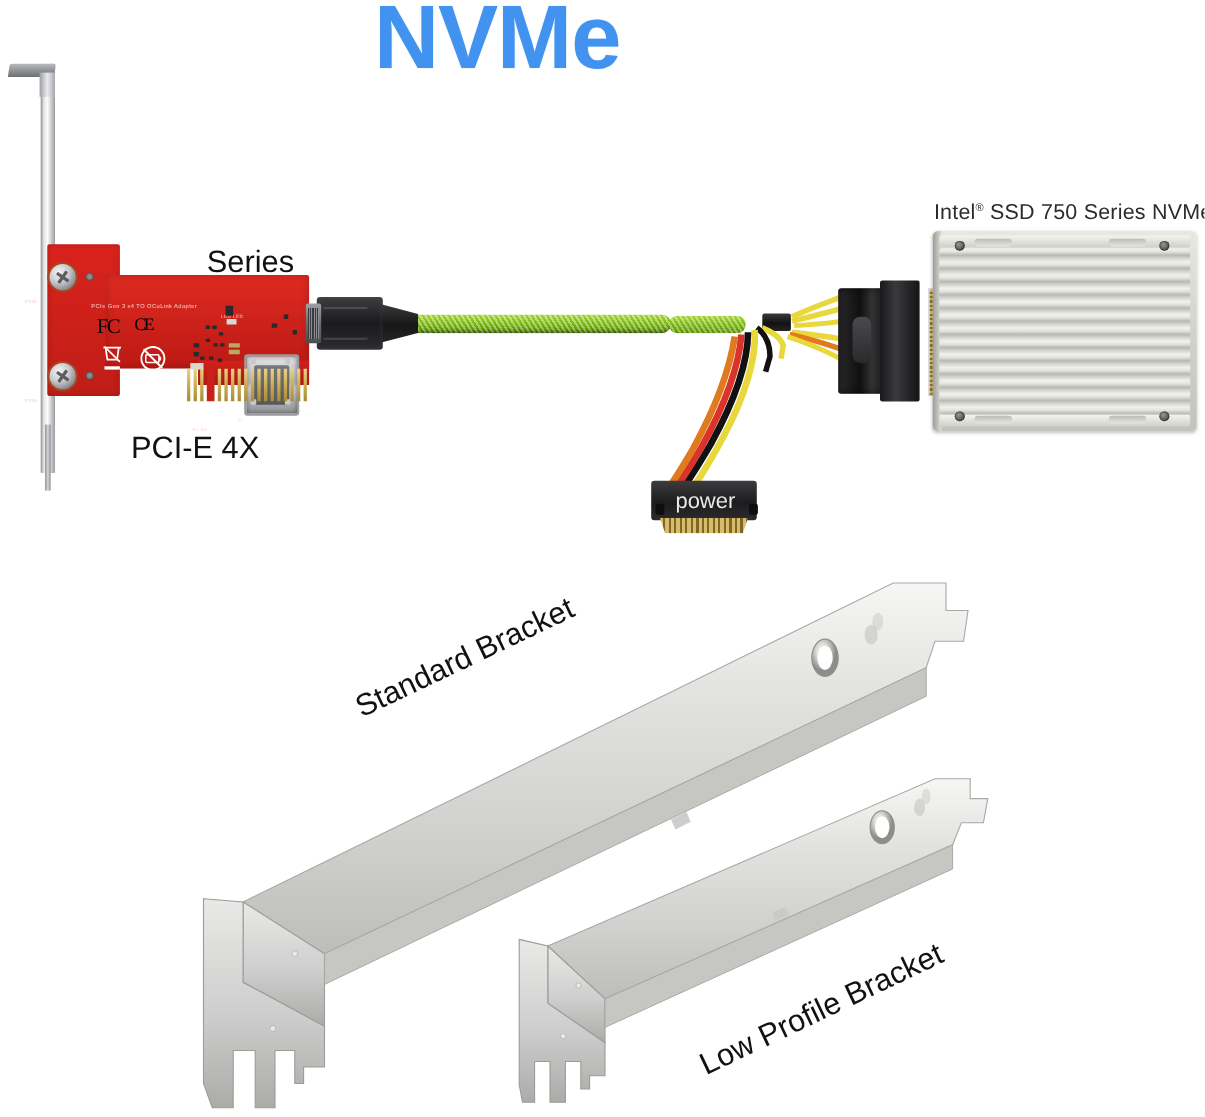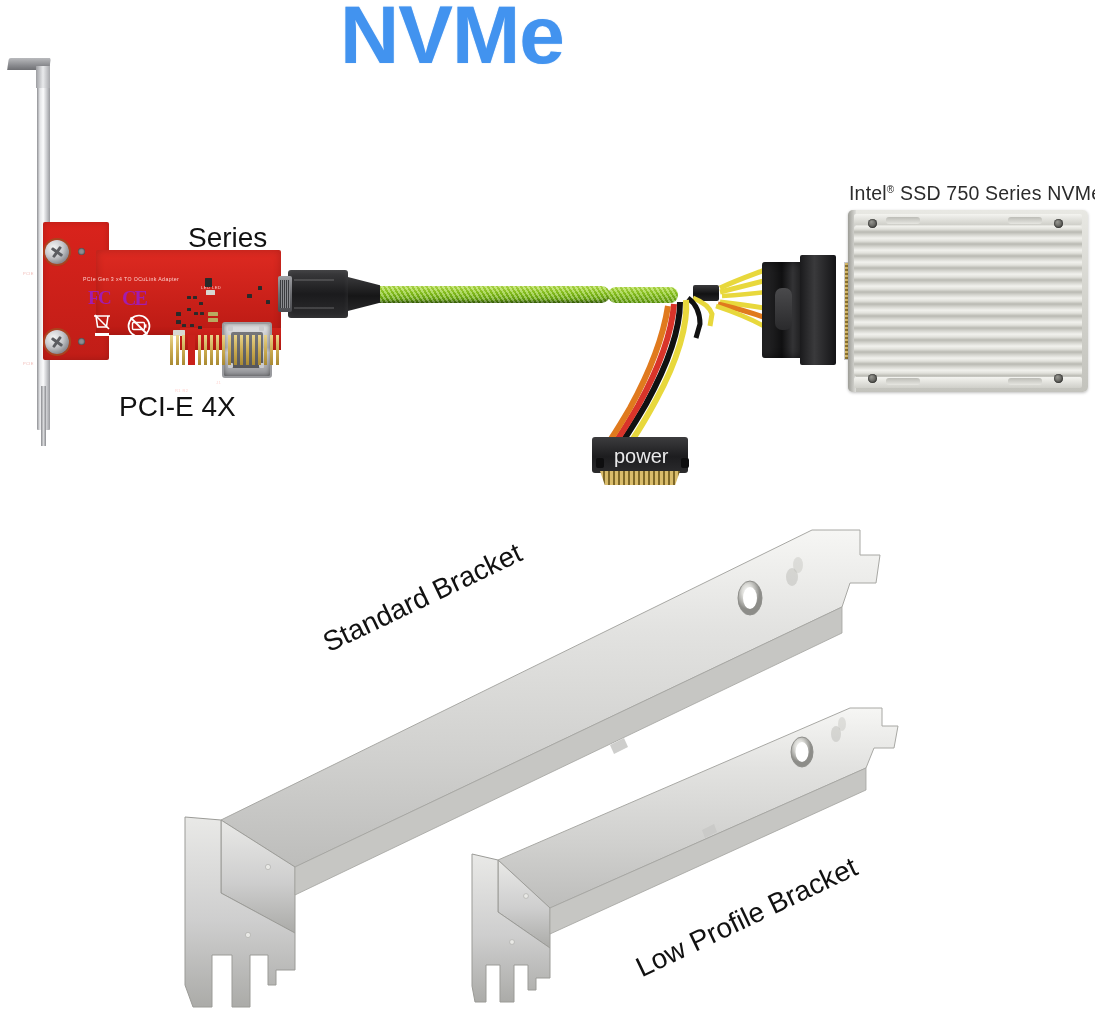--- a/index.html
+++ b/index.html
@@ -70,24 +70,24 @@
 
   .silk{position:absolute;color:#f7c9c6;font-size:4.6px;letter-spacing:.4px;
         font-family:"Liberation Sans", sans-serif;white-space:nowrap;opacity:.95;}
   #silk-model{left:83px;top:226px;font-size:5.2px;color:#ffd9d6;}
   #silk-pcie1{left:23px;top:221px;font-size:4px;color:#f0b8b4;}
   #silk-pcie2{left:23px;top:311px;font-size:4px;color:#f0b8b4;}
   #silk-led{left:201px;top:235px;font-size:4.2px;color:#ffd2ce;}
   #silk-j1{left:216px;top:330px;font-size:4.2px;color:#ffd2ce;}
   #silk-r1{left:175px;top:338px;font-size:4px;color:#ffcfcb;}
 
-  .cert{position:absolute;color:#a21caf;font-weight:bold;}
+  .cert{position:absolute;color:#000000;font-weight:normal;}
   #fcc{left:88px;top:237px;font-size:19px;font-family:"Liberation Serif",serif;
        letter-spacing:-1.5px;}
-  #ce{left:122px;top:237px;font-size:20px;letter-spacing:-2px;
+  #ce{left:122px;top:237px;font-size:16px;letter-spacing:-2px;
       font-family:"Liberation Serif",serif;}
   .weee{position:absolute;left:91px;top:263px;width:22px;height:26px;}
   .weee svg, .nobat svg{display:block;}
   .nobat{position:absolute;left:126px;top:263px;width:26px;height:26px;}
 
   
   .smd{position:absolute;background:#2a2a2a;border-radius:.5px;}
   .smd.l{background:#d8d8d2;}
   .smd.g{background:#b8aa60;}
 

